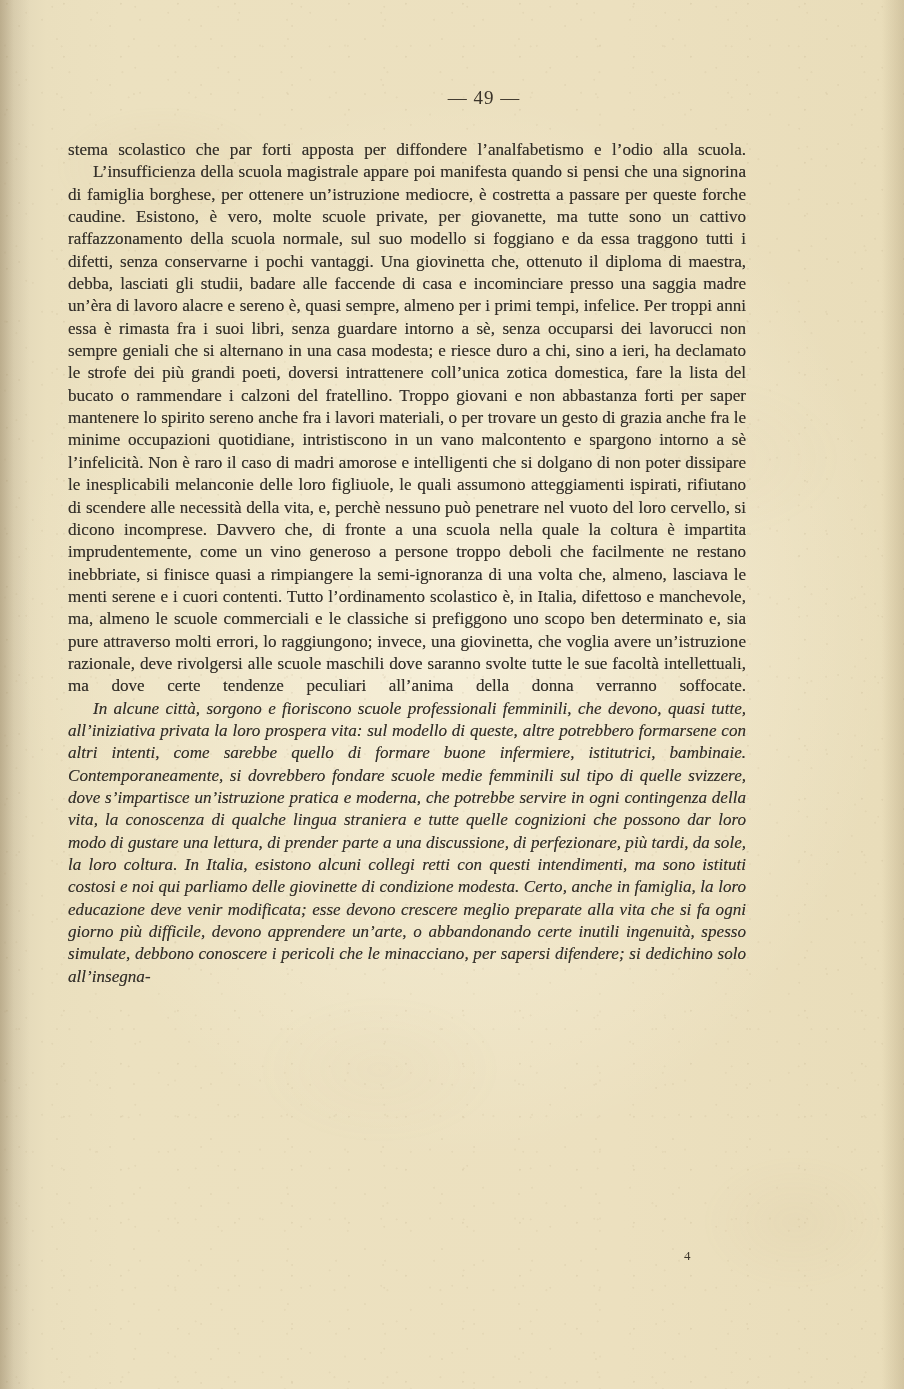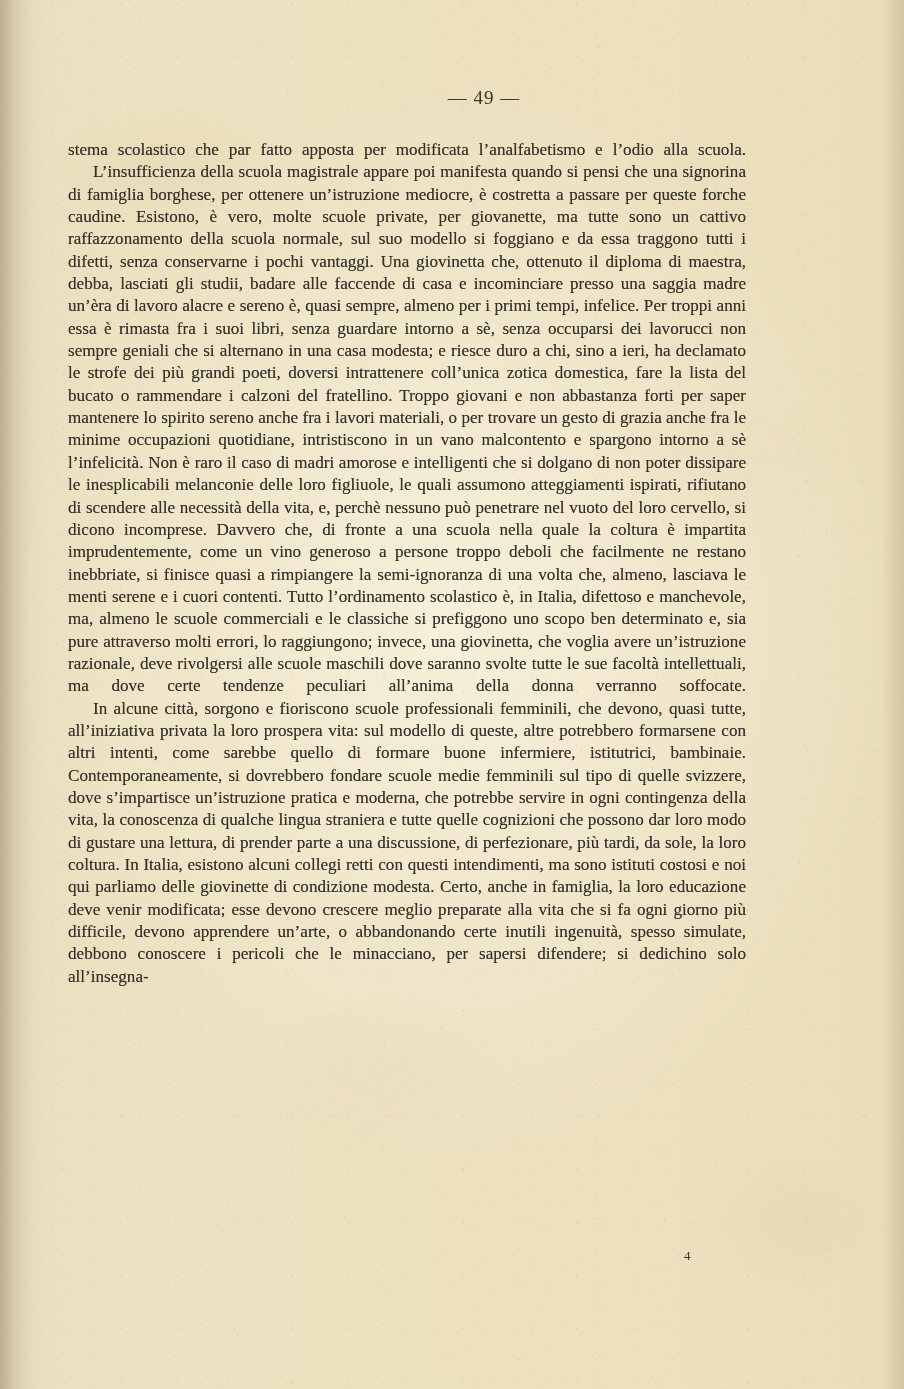--- a/index.html
+++ b/index.html
@@ -97,20 +97,21 @@
   }
   #textblock p.indent {
     text-indent: 25px;
   }
   
   #textblock p.full {
     text-align-last: justify;
   }
   #textblock p.last {
     text-align-last: left;
+    font-style: italic;
   }
 
   
   #textblock {
     text-shadow: 0 0 0.45px rgba(52,48,42,0.55);
   }
 
   
   #signature {
     position: absolute;
@@ -146,20 +147,20 @@
 <div id="page">
 
   <div id="grain"></div>
   <div id="foxing"></div>
   <div id="gutter"></div>
   <div id="edge-right"></div>
 
   <div id="folio">— 49 —</div>
 
   <div id="textblock">
-    <p class="full">stema scolastico che par fatto apposta per modificata l’analfabetismo e l’odio alla scuola.</p>
+    <p class="full">stema scolastico che par forti apposta per diffondere l’analfabetismo e l’odio alla scuola.</p>
     <p class="indent full">L’insufficienza della scuola magistrale appare poi manifesta quando si pensi che una signorina di famiglia borghese, per ottenere un’istruzione mediocre, è costretta a passare per queste forche caudine. Esistono, è vero, molte scuole private, per giovanette, ma tutte sono un cattivo raffazzonamento della scuola normale, sul suo modello si foggiano e da essa traggono tutti i difetti, senza conservarne i pochi vantaggi. Una giovinetta che, ottenuto il diploma di maestra, debba, lasciati gli studii, badare alle faccende di casa e incominciare presso una saggia madre un’èra di lavoro alacre e sereno è, quasi sempre, almeno per i primi tempi, infelice. Per troppi anni essa è rimasta fra i suoi libri, senza guardare intorno a sè, senza occuparsi dei lavorucci non sempre geniali che si alternano in una casa modesta; e riesce duro a chi, sino a ieri, ha declamato le strofe dei più grandi poeti, doversi intrattenere coll’unica zotica domestica, fare la lista del bucato o rammendare i calzoni del fratellino. Troppo giovani e non abbastanza forti per saper mantenere lo spirito sereno anche fra i lavori materiali, o per trovare un gesto di grazia anche fra le minime occupazioni quotidiane, intristiscono in un vano malcontento e spargono intorno a sè l’infelicità. Non è raro il caso di madri amorose e intelligenti che si dolgano di non poter dissipare le inesplicabili melanconie delle loro figliuole, le quali assumono atteggiamenti ispirati, rifiutano di scendere alle necessità della vita, e, perchè nessuno può penetrare nel vuoto del loro cervello, si dicono incomprese. Davvero che, di fronte a una scuola nella quale la coltura è impartita imprudentemente, come un vino generoso a persone troppo deboli che facilmente ne restano inebbriate, si finisce quasi a rimpiangere la semi-ignoranza di una volta che, almeno, lasciava le menti serene e i cuori contenti. Tutto l’ordinamento scolastico è, in Italia, difettoso e manchevole, ma, almeno le scuole commerciali e le classiche si prefiggono uno scopo ben determinato e, sia pure attraverso molti errori, lo raggiungono; invece, una giovinetta, che voglia avere un’istruzione razionale, deve rivolgersi alle scuole maschili dove saranno svolte tutte le sue facoltà intellettuali, ma dove certe tendenze peculiari all’anima della donna verranno soffocate.</p>
     <p class="indent full last">In alcune città, sorgono e fioriscono scuole professionali femminili, che devono, quasi tutte, all’iniziativa privata la loro prospera vita: sul modello di queste, altre potrebbero formarsene con altri intenti, come sarebbe quello di formare buone infermiere, istitutrici, bambinaie. Contemporaneamente, si dovrebbero fondare scuole medie femminili sul tipo di quelle svizzere, dove s’impartisce un’istruzione pratica e moderna, che potrebbe servire in ogni contingenza della vita, la conoscenza di qualche lingua straniera e tutte quelle cognizioni che possono dar loro modo di gustare una lettura, di prender parte a una discussione, di perfezionare, più tardi, da sole, la loro coltura. In Italia, esistono alcuni collegi retti con questi intendimenti, ma sono istituti costosi e noi qui parliamo delle giovinette di condizione modesta. Certo, anche in famiglia, la loro educazione deve venir modificata; esse devono crescere meglio preparate alla vita che si fa ogni giorno più difficile, devono apprendere un’arte, o abbandonando certe inutili ingenuità, spesso simulate, debbono conoscere i pericoli che le minacciano, per sapersi difendere; si dedichino solo all’insegna-</p>
   </div>
 
   <div id="signature">4</div>
 
 </div>
 
 </body></html>

